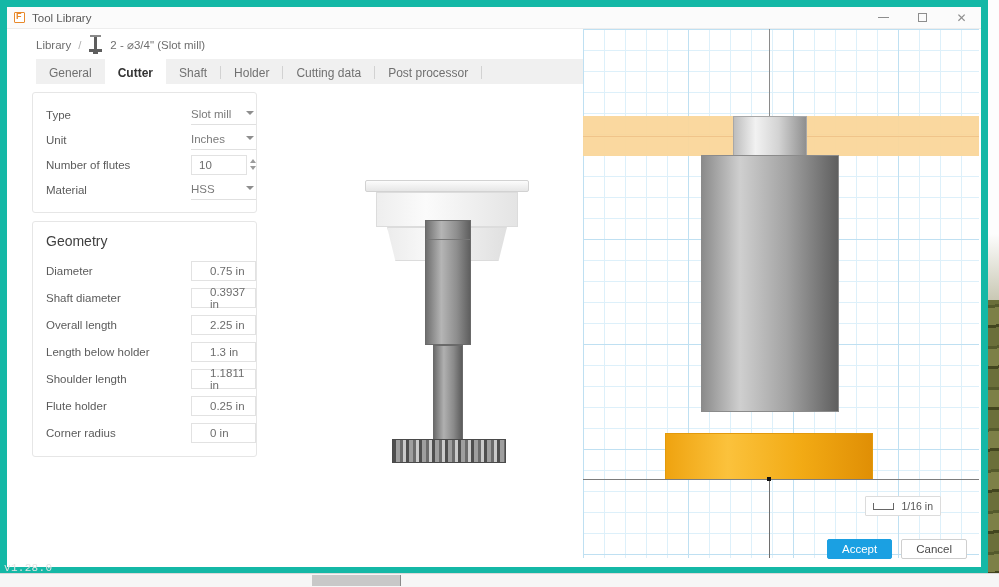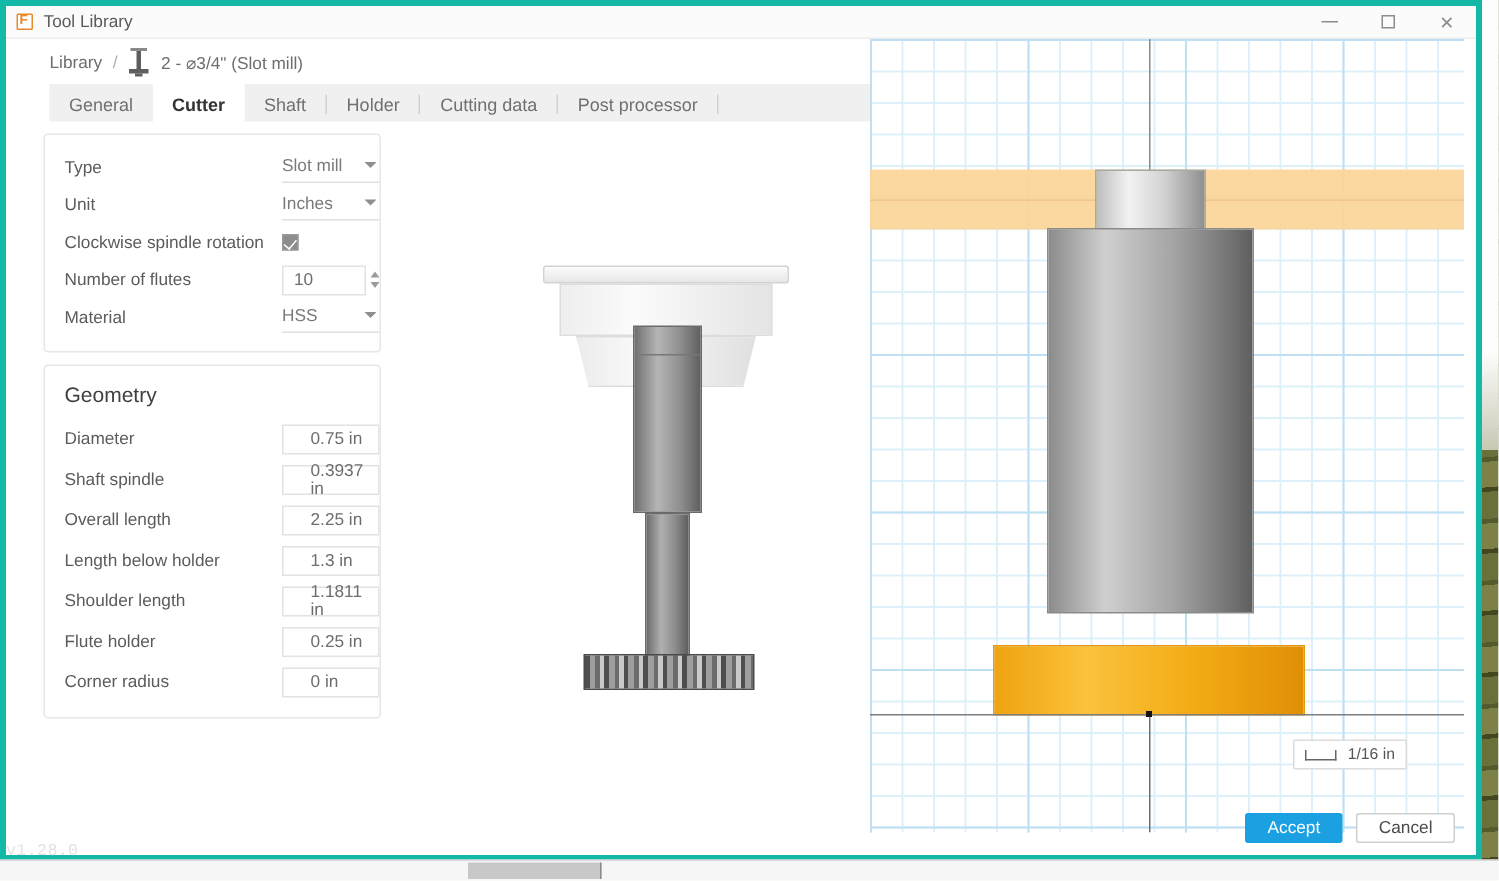--- a/index.html
+++ b/index.html
@@ -42,21 +42,21 @@
   #version-label{
     position:absolute;left:4px;bottom:13px;
     font-size:11px;color:#e3e3e3;letter-spacing:.3px;
     font-family:"Liberation Mono", monospace;
   }
 
   
   #window{
     position:absolute;left:0;top:0;width:988px;height:574px;
     background:#ffffff;
-    border:4px solid #14b8a6;
+    border:7px solid #14b8a6;
     box-sizing:border-box;
     overflow:hidden;
   }
   #titlebar{
     height:21px;display:flex;align-items:center;
     background:#fbfbfb;border-bottom:1px solid #ededed;
     position:relative;
   }
   #app-icon{
     width:11px;height:11px;margin-left:7px;margin-right:7px;
@@ -341,24 +341,20 @@
         </div>
       </div>
       <div class="row">
         <span class="row-label">Unit</span>
         <div class="select-field">
           <span>Inches</span>
           <i class="chev"></i>
         </div>
       </div>
       <div class="row">
-        <span class="row-label">Clockwise spindle rotation</span>
-        <span class="checkbox"></span>
-      </div>
-      <div class="row">
         <span class="row-label">Number of flutes</span>
         <div class="num-field">
           <span>10</span>
         </div>
         <div class="spin">
           <span class="up"></span>
           <span class="dn"></span>
         </div>
       </div>
       <div class="row">
@@ -373,21 +369,21 @@
     <div class="card">
       <div class="card-title">Geometry</div>
 
       <div class="row geo-row">
         <span class="row-label">Diameter</span>
         <div class="text-field">
           <span>0.75 in</span>
         </div>
       </div>
       <div class="row geo-row">
-        <span class="row-label">Shaft spindle</span>
+        <span class="row-label">Shaft diameter</span>
         <div class="text-field">
           <span>0.3937 in</span>
         </div>
       </div>
       <div class="row geo-row">
         <span class="row-label">Overall length</span>
         <div class="text-field">
           <span>2.25 in</span>
         </div>
       </div>

